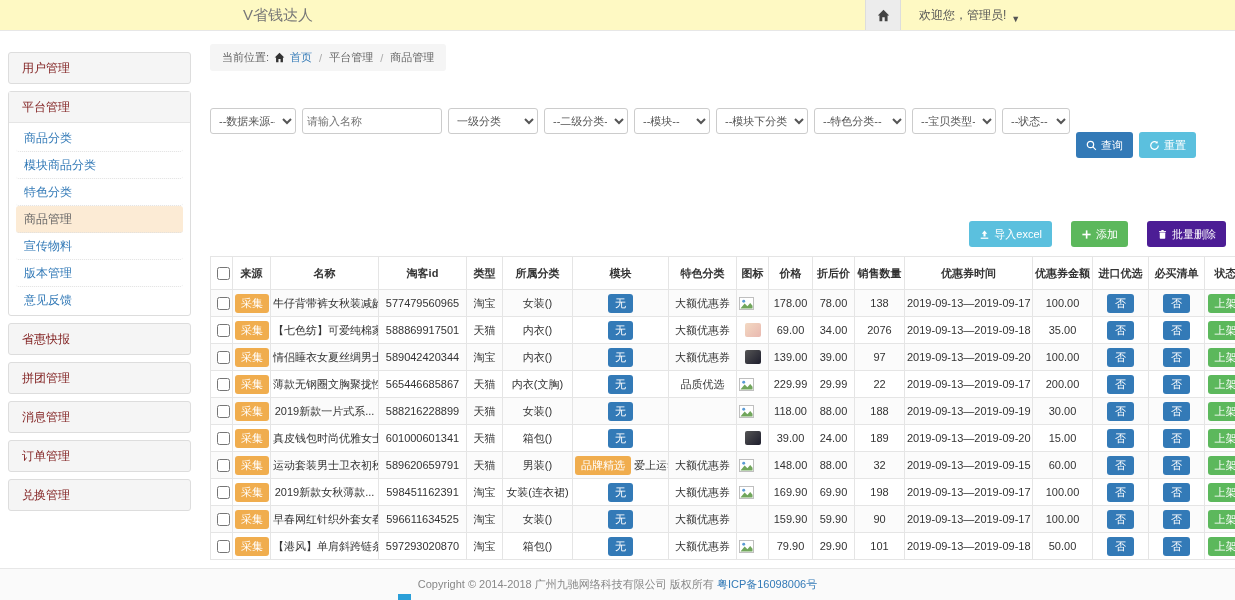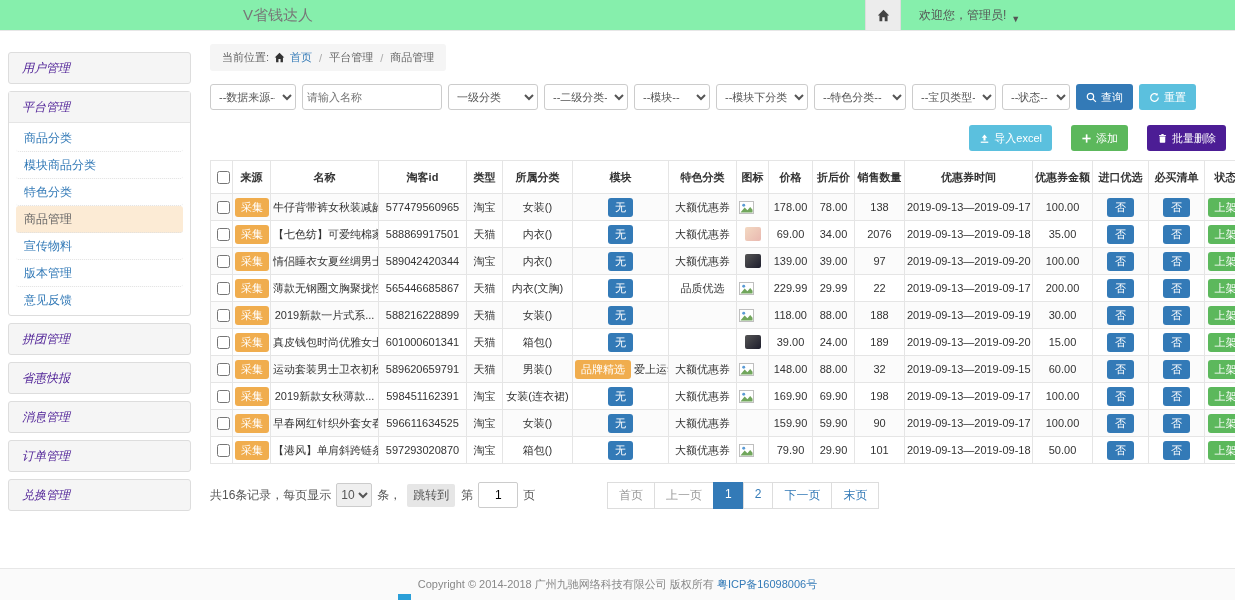--- a/index.html
+++ b/index.html
@@ -1,44 +1,44 @@
 <!DOCTYPE html>
 <html><head>
 <meta charset="utf-8">
 <style>
   html,body{margin:0;padding:0;}
   body{width:1235px;height:600px;position:relative;overflow:hidden;background:#fff;
        font-family:"Liberation Sans","DejaVu Sans",sans-serif;color:#333;}
   .ic svg{display:block;}
   
-  .topbar{position:absolute;top:0;left:0;width:1235px;height:30px;background:#86efac;border-bottom:1px solid #e7e7e7;}
+  .topbar{position:absolute;top:0;left:0;width:1235px;height:30px;background:#fef9c3;border-bottom:1px solid #e7e7e7;}
   .brand{position:absolute;left:243px;top:0;line-height:30px;font-size:15px;color:#777;}
   .top-right{position:absolute;left:865px;top:0;height:30px;display:flex;align-items:center;}
   .home-btn{width:34px;height:30px;background:#ececec;border-left:1px solid #ddd;border-right:1px solid #ddd;display:flex;align-items:center;justify-content:center;cursor:pointer;}
   .welcome{font-size:12px;color:#555;margin-left:18px;display:flex;align-items:flex-end;gap:5px;cursor:pointer;}
   .caret{font-size:9px;color:#555;}
   
   .sidebar{position:absolute;left:8px;top:52px;width:183px;}
   .menu-title{color:#337ab7;font-weight:bold;font-size:14px;padding:8px 2px 10px;}
   .panel{background:#f5f5f5;border:1px solid #ddd;border-radius:3px;margin-bottom:7px;font-size:12px;}
-  .panel-head{height:30px;line-height:30px;padding-left:13px;color:#4c1d95;cursor:pointer;font-style:italic;}
+  .panel-head{height:30px;line-height:30px;padding-left:13px;color:#7f1d1d;cursor:pointer;}
   .panel.open{background:#fff;}
   .panel.open .panel-head{border-bottom:1px solid #e5e5e5;background:#f5f5f5;}
   .submenu{padding:2px 7px;}
   .submenu-item{height:26px;line-height:26px;padding-left:8px;color:#337ab7;border-bottom:1px dotted #e0e0e0;cursor:pointer;border-radius:3px;}
   .submenu-item:last-child{border-bottom:none;}
   .submenu-item.active{background:#fcebd5;color:#666;}
   
   .main{position:absolute;left:210px;top:44px;width:1016px;}
   .breadcrumb{display:inline-flex;align-items:center;gap:5px;background:#f5f5f5;border-radius:3px;padding:6px 12px;font-size:11px;color:#666;}
   .breadcrumb .link{color:#337ab7;cursor:pointer;}
   .breadcrumb .sep{color:#aaa;padding:0 2px;}
   .filter-row{display:flex;align-items:center;gap:6px;margin-top:13px;}
   .filter-row select,.filter-row input{height:26px;border:1px solid #ccc;border-radius:3px;font-size:11px;color:#555;background:#fff;padding:0 4px;box-sizing:border-box;}
-  .btn{height:26px;border:none;border-radius:3px;color:#fff;font-size:11px;display:inline-flex;align-items:center;gap:4px;padding:0 10px;cursor:pointer;white-space:nowrap;}
+  .btn{height:26px;border:none;border-radius:3px;color:#fff;font-size:11px;display:inline-flex;align-items:center;gap:4px;padding:0 10px;cursor:pointer;white-space:nowrap;margin-top:48px;}
   .btn-primary{background:#337ab7;}
   .btn-info{background:#5bc0de;}
   .btn-success{background:#5cb85c;}
   .btn-danger-soft{background:#4c1d95;justify-content:space-between;}
   .toolbar{display:flex;justify-content:flex-end;gap:19px;margin-top:15px;}
   
   table{width:100%;border-collapse:collapse;margin-top:9px;font-size:11px;table-layout:fixed;}
   th,td{border:1px solid #e5e5e5;text-align:center;padding:3px 2px;overflow:hidden;white-space:nowrap;vertical-align:middle;height:20px;}
   th{font-weight:bold;padding:6px 2px;background:#fff;color:#333;}
   tbody tr:nth-child(odd){background:#fbfbfb;}
@@ -94,24 +94,24 @@
           <div class="submenu-item">商品分类</div>
           <div class="submenu-item">模块商品分类</div>
           <div class="submenu-item">特色分类</div>
           <div class="submenu-item active">商品管理</div>
           <div class="submenu-item">宣传物料</div>
           <div class="submenu-item">版本管理</div>
           <div class="submenu-item">意见反馈</div>
         </div>
       </div>
       <div class="panel">
+        <div class="panel-head">省惠快报</div>
+      </div>
+      <div class="panel">
         <div class="panel-head">拼团管理</div>
-      </div>
-      <div class="panel">
-        <div class="panel-head">省惠快报</div>
       </div>
       <div class="panel">
         <div class="panel-head">消息管理</div>
       </div>
       <div class="panel">
         <div class="panel-head">订单管理</div>
       </div>
       <div class="panel">
         <div class="panel-head">兑换管理</div>
       </div>

